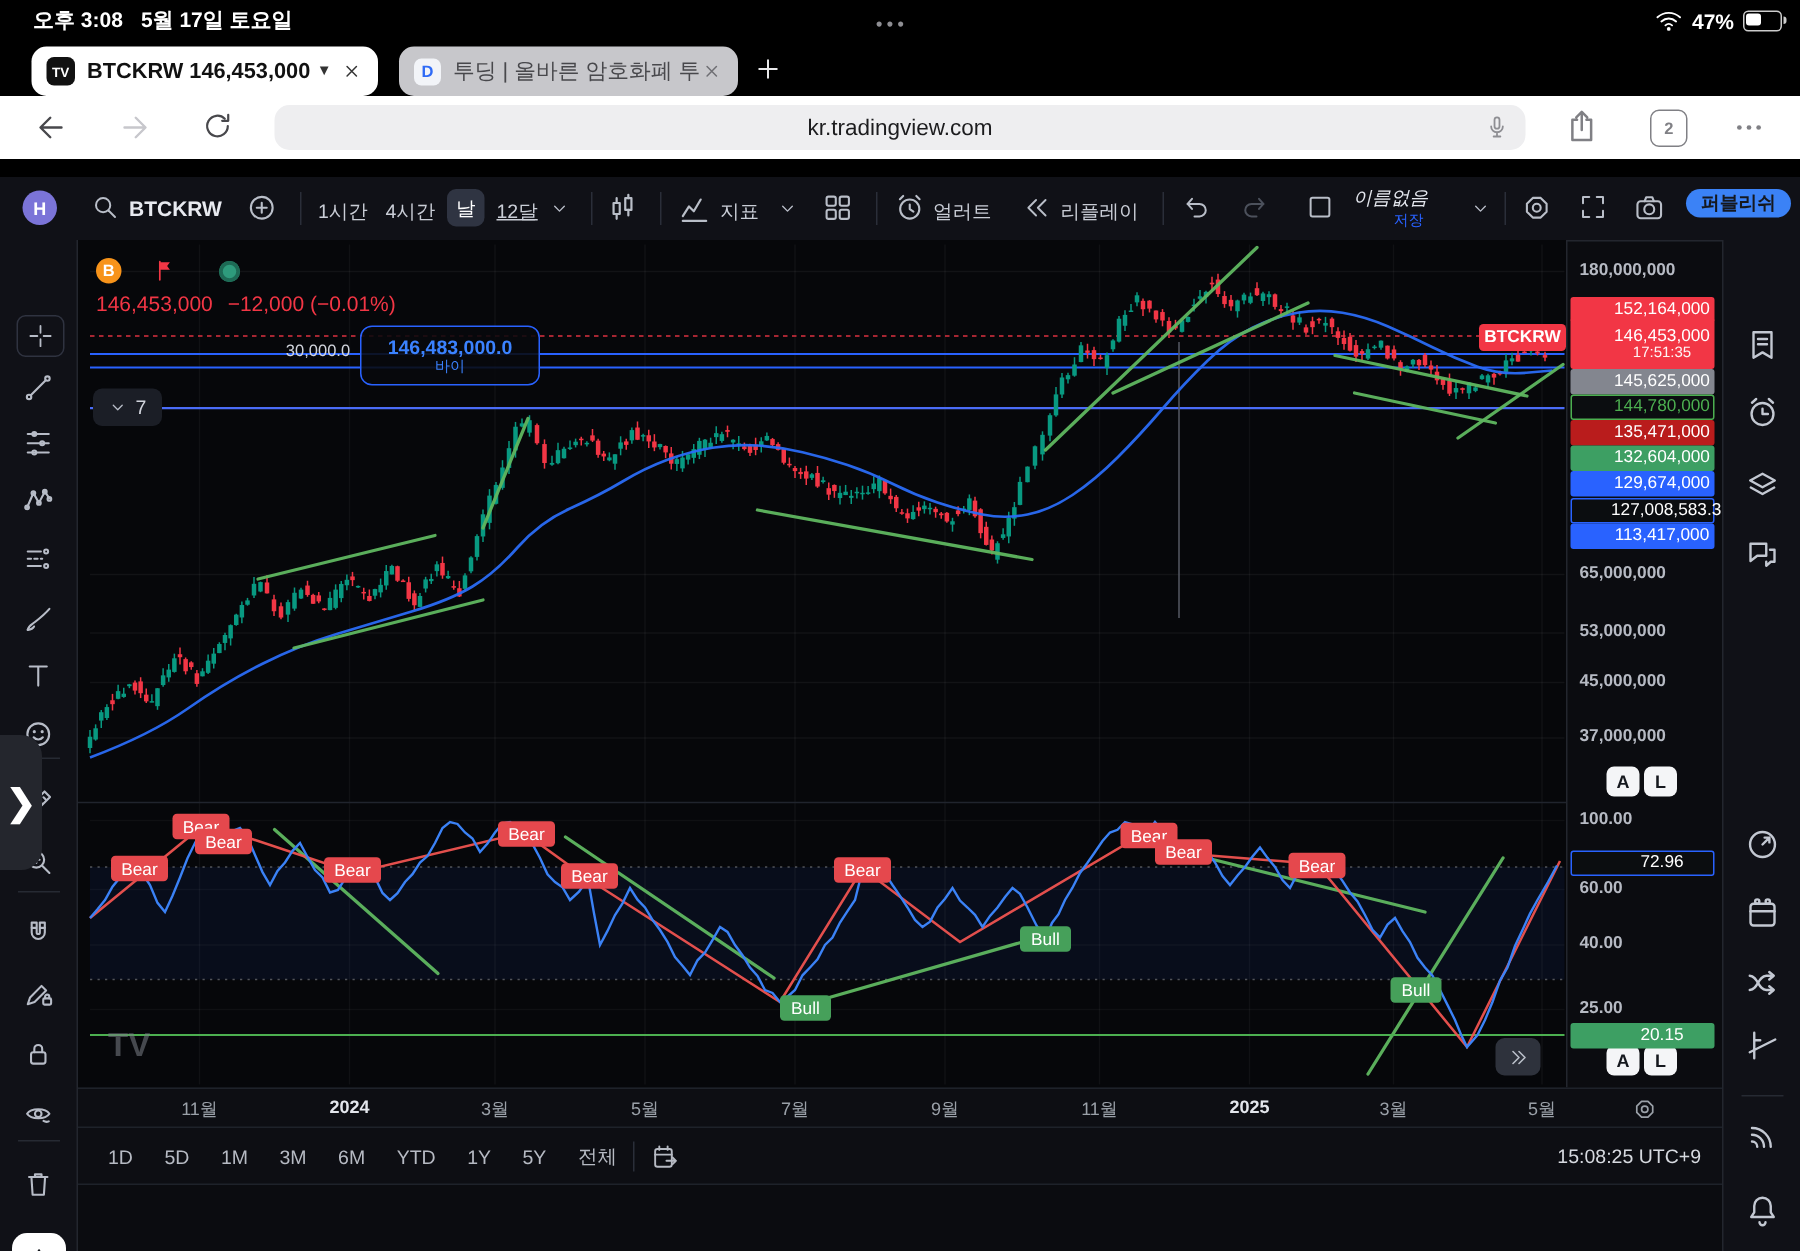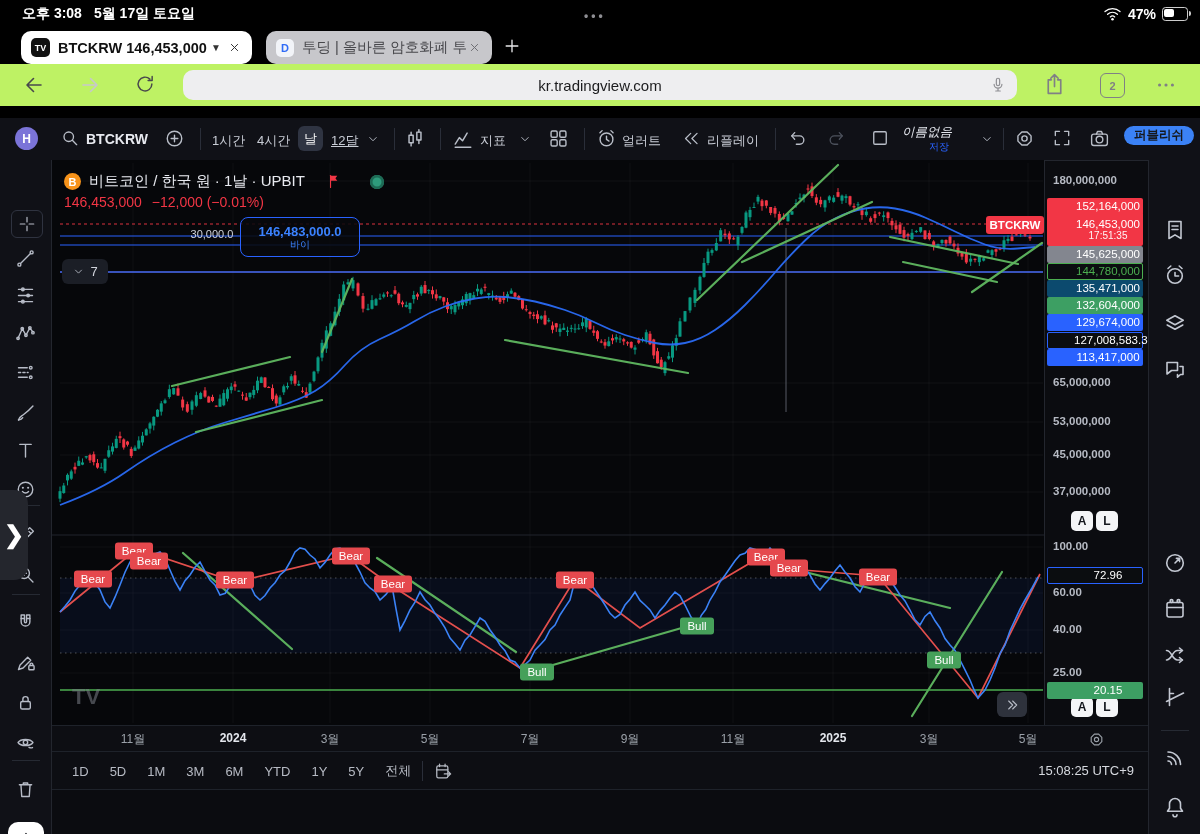--- a/index.html
+++ b/index.html
@@ -10,21 +10,21 @@
   .row{display:flex;align-items:center;}
   
   #statusbar{left:0;top:0;width:1200px;height:28px;color:#fff;font-size:14px;font-weight:bold;}
   
   #tabbar{left:0;top:28px;width:1200px;height:36px;background:#000;}
   .tab{position:absolute;top:3px;height:33px;border-radius:10px;display:flex;align-items:center;padding:0 10px;box-sizing:border-box;}
   .tab.active{background:#fff;color:#111;}
   .tab.inactive{background:#c7c7cb;color:#48484c;}
   .tab .title{font-size:14.5px;white-space:nowrap;overflow:hidden;}
   
-  #browserbar{left:0;top:64px;width:1200px;height:42px;background:#bef264;}
+  #browserbar{left:0;top:64px;width:1200px;height:42px;background:#ffffff;}
   #urlpill{position:absolute;left:183px;top:6px;width:834px;height:30px;background:#eeeef0;border-radius:10px;
     display:flex;align-items:center;justify-content:center;font-size:15px;color:#1c1c1e;}
   
   #app{left:0;top:118px;width:1200px;height:716px;background:#0b0c10;}
   #tv-toolbar{left:0;top:0;width:1200px;height:42px;background:#101117;border-bottom:1px solid #23262e;}
   .tbtxt{position:absolute;top:14px;font-size:13px;color:#c9cdd6;white-space:nowrap;}
   .vsep{position:absolute;top:10px;width:1px;height:22px;background:#2a2e39;}
   #left-toolbar{left:0;top:42px;width:52px;height:674px;background:#101117;border-right:1px solid #23262e;box-sizing:border-box;}
   #right-sidebar{left:1148px;top:42px;width:52px;height:674px;background:#101117;border-left:1px solid #23262e;box-sizing:border-box;}
   .hdiv{position:absolute;left:12px;width:28px;height:1px;background:#262a33;}
@@ -1074,21 +1074,20 @@
         <rect x="770" y="559.5" width="38" height="17" rx="3" fill="#e5484d"></rect>
         <text x="789" y="572" text-anchor="middle" font-size="11.5" font-family="Liberation Sans, sans-serif" fill="#fff">Bear</text>
         <rect x="859" y="568.5" width="38" height="17" rx="3" fill="#e5484d"></rect>
         <text x="878" y="581" text-anchor="middle" font-size="11.5" font-family="Liberation Sans, sans-serif" fill="#fff">Bear</text>
         <rect x="927" y="651.5" width="34" height="17" rx="3" fill="#46a05a"></rect>
         <text x="944" y="664" text-anchor="middle" font-size="11.5" font-family="Liberation Sans, sans-serif" fill="#fff">Bull</text>
       </svg>
 
     <div class="abs row" style="left:64px;top:54px;gap:8px;">
       <span style="width:17px;height:17px;border-radius:50%;background:#f7931a;color:#fff;font-size:11px;font-weight:bold;display:flex;align-items:center;justify-content:center;">B</span>
-      <span style="font-size:15px;color:#e8eaf0;">비트코인 / 한국 원 · 1날 · UPBIT</span>
       <span class="ic" style="margin-left:14px;">
           <svg viewBox="0 0 24 24" width="17" height="17">
             <g fill="none" stroke="currentColor" stroke-width="1.6" stroke-linecap="round" stroke-linejoin="round">
               <path d="M5 3.5v17" stroke="#f23645"></path>
               <path d="M5 4h9.5l-2.6 3.5L14.5 11H5z" fill="#f23645" stroke="none"></path>
             </g>
           </svg>
         </span>
       <span style="margin-left:18px;width:14px;height:14px;border-radius:50%;background:#2e9b7c;box-shadow:inset 0 0 0 2.5px #1d6a55;"></span>
     </div>
@@ -1147,21 +1146,21 @@
         <div class="plabel" style="background: rgb(242, 54, 69); color: rgb(255, 255, 255); top: 52px; height: 34px;">
           <div>146,453,000</div>
           <div class="sub">17:51:35</div>
         </div>
         <div class="plabel" style="background: rgb(131, 134, 143); color: rgb(255, 255, 255); top: 85.5px; height: 17px;">
           <div>145,625,000</div>
         </div>
         <div class="plabel" style="background: rgb(11, 13, 16); color: rgb(76, 175, 80); border: 1px solid rgb(76, 175, 80); top: 102.5px; height: 17px;">
           <div>144,780,000</div>
         </div>
-        <div class="plabel" style="background: #0c4a6e; color: rgb(255, 255, 255); top: 119.5px; height: 17px;">
+        <div class="plabel" style="background: #b91c1c; color: rgb(255, 255, 255); top: 119.5px; height: 17px;">
           <div>135,471,000</div>
         </div>
         <div class="plabel" style="background: rgb(61, 159, 99); color: rgb(255, 255, 255); top: 136.5px; height: 17px;">
           <div>132,604,000</div>
         </div>
         <div class="plabel" style="background: rgb(41, 98, 255); color: rgb(255, 255, 255); top: 153.5px; height: 17px;">
           <div>129,674,000</div>
         </div>
         <div class="plabel" style="background: rgb(11, 13, 16); color: rgb(255, 255, 255); border: 1px solid rgb(41, 98, 255); top: 171.5px; height: 17px;">
           <div>127,008,583.3</div>

